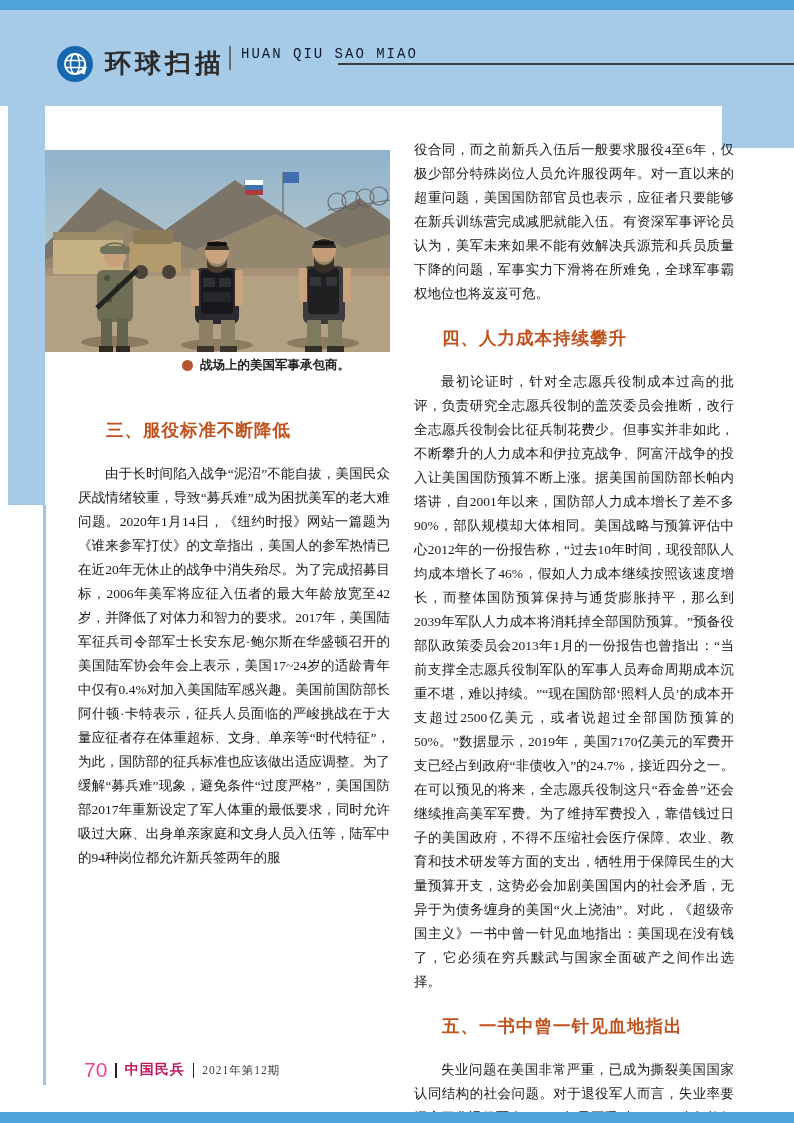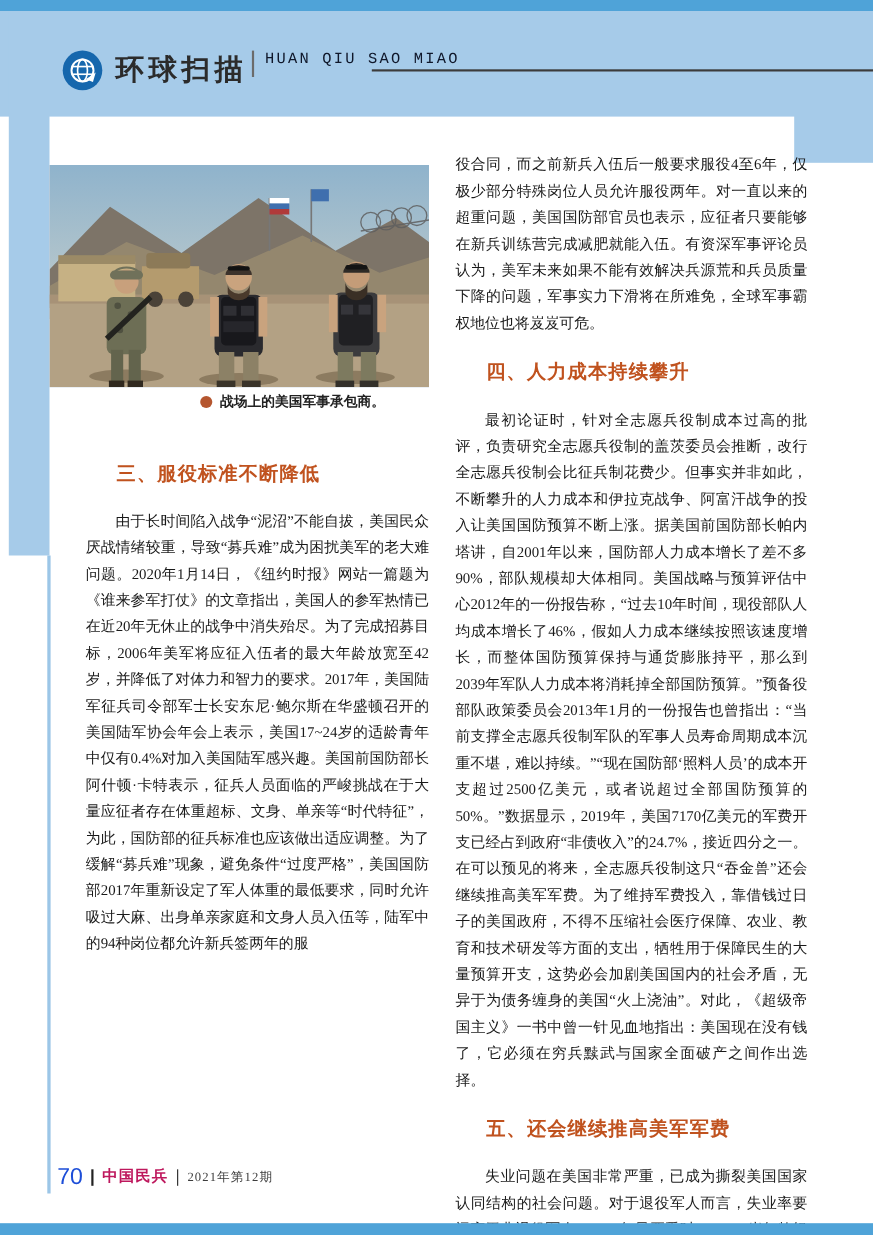--- a/index.html
+++ b/index.html
@@ -32,21 +32,21 @@
   #col-left{left:78px;top:398px;width:312px;}
   #col-right{left:414px;top:138px;width:320px;}
   .body-p{margin:0;}
   .body-p.indent{text-indent:2em;}
   .sec-heading{
     font-family:"Liberation Sans",sans-serif;font-weight:bold;font-size:17.5px;
     color:#c0521e;margin:20px 0 20px 0;padding-left:28px;letter-spacing:1px;text-align:left;
   }
   
   .footer{position:absolute;left:52px;top:1058px;display:flex;align-items:center;z-index:5;}
-  .page-num{font-family:"Liberation Sans",sans-serif;font-size:21px;color:#1d4ed8;}
+  .page-num{font-family:"Liberation Sans",sans-serif;font-size:21px;color:#ec4899;margin-left:32px;}
   .f-div{width:1.5px;height:15px;background:#222;margin:0 8px;}
   .mag-name{font-weight:bold;font-size:14px;color:#be185d;letter-spacing:1px;}
   .issue{font-size:11.5px;color:#3c3c3c;letter-spacing:1px;}
 </style>
 </head>
 <body>
 
 <div id="page">
 
   <div class="band"></div>
@@ -170,21 +170,21 @@
   </div>
 
   <div class="col" id="col-left">
       <h3 class="sec-heading">三、服役标准不断降低</h3>
       <p class="body-p indent">由于长时间陷入战争“泥沼”不能自拔，美国民众厌战情绪较重，导致“募兵难”成为困扰美军的老大难问题。2020年1月14日，《纽约时报》网站一篇题为《谁来参军打仗》的文章指出，美国人的参军热情已在近20年无休止的战争中消失殆尽。为了完成招募目标，2006年美军将应征入伍者的最大年龄放宽至42岁，并降低了对体力和智力的要求。2017年，美国陆军征兵司令部军士长安东尼·鲍尔斯在华盛顿召开的美国陆军协会年会上表示，美国17~24岁的适龄青年中仅有0.4%对加入美国陆军感兴趣。美国前国防部长阿什顿·卡特表示，征兵人员面临的严峻挑战在于大量应征者存在体重超标、文身、单亲等“时代特征”，为此，国防部的征兵标准也应该做出适应调整。为了缓解“募兵难”现象，避免条件“过度严格”，美国国防部2017年重新设定了军人体重的最低要求，同时允许吸过大麻、出身单亲家庭和文身人员入伍等，陆军中的94种岗位都允许新兵签两年的服</p>
     </div>
   <div class="col" id="col-right">
       <p class="body-p">役合同，而之前新兵入伍后一般要求服役4至6年，仅极少部分特殊岗位人员允许服役两年。对一直以来的超重问题，美国国防部官员也表示，应征者只要能够在新兵训练营完成减肥就能入伍。有资深军事评论员认为，美军未来如果不能有效解决兵源荒和兵员质量下降的问题，军事实力下滑将在所难免，全球军事霸权地位也将岌岌可危。</p>
       <h3 class="sec-heading">四、人力成本持续攀升</h3>
       <p class="body-p indent">最初论证时，针对全志愿兵役制成本过高的批评，负责研究全志愿兵役制的盖茨委员会推断，改行全志愿兵役制会比征兵制花费少。但事实并非如此，不断攀升的人力成本和伊拉克战争、阿富汗战争的投入让美国国防预算不断上涨。据美国前国防部长帕内塔讲，自2001年以来，国防部人力成本增长了差不多90%，部队规模却大体相同。美国战略与预算评估中心2012年的一份报告称，“过去10年时间，现役部队人均成本增长了46%，假如人力成本继续按照该速度增长，而整体国防预算保持与通货膨胀持平，那么到2039年军队人力成本将消耗掉全部国防预算。”预备役部队政策委员会2013年1月的一份报告也曾指出：“当前支撑全志愿兵役制军队的军事人员寿命周期成本沉重不堪，难以持续。”“现在国防部‘照料人员’的成本开支超过2500亿美元，或者说超过全部国防预算的50%。”数据显示，2019年，美国7170亿美元的军费开支已经占到政府“非债收入”的24.7%，接近四分之一。在可以预见的将来，全志愿兵役制这只“吞金兽”还会继续推高美军军费。为了维持军费投入，靠借钱过日子的美国政府，不得不压缩社会医疗保障、农业、教育和技术研发等方面的支出，牺牲用于保障民生的大量预算开支，这势必会加剧美国国内的社会矛盾，无异于为债务缠身的美国“火上浇油”。对此，《超级帝国主义》一书中曾一针见血地指出：美国现在没有钱了，它必须在穷兵黩武与国家全面破产之间作出选择。</p>
-      <h3 class="sec-heading">五、还会继续推高美军军费</h3>
+      <h3 class="sec-heading">五、一书中曾一针见血地指出</h3>
       <p class="body-p indent">失业问题在美国非常严重，已成为撕裂美国国家认同结构的社会问题。对于退役军人而言，失业率要远高于非退役军人。2011年最严重时，18~24岁年龄组的退役</p>
     </div>
 
   <div class="footer">
     <span class="page-num">70</span>
     <span class="f-div"></span>
     <span class="mag-name">中国民兵</span>
     <span class="f-div"></span>
     <span class="issue">2021年第12期</span>
   </div>

